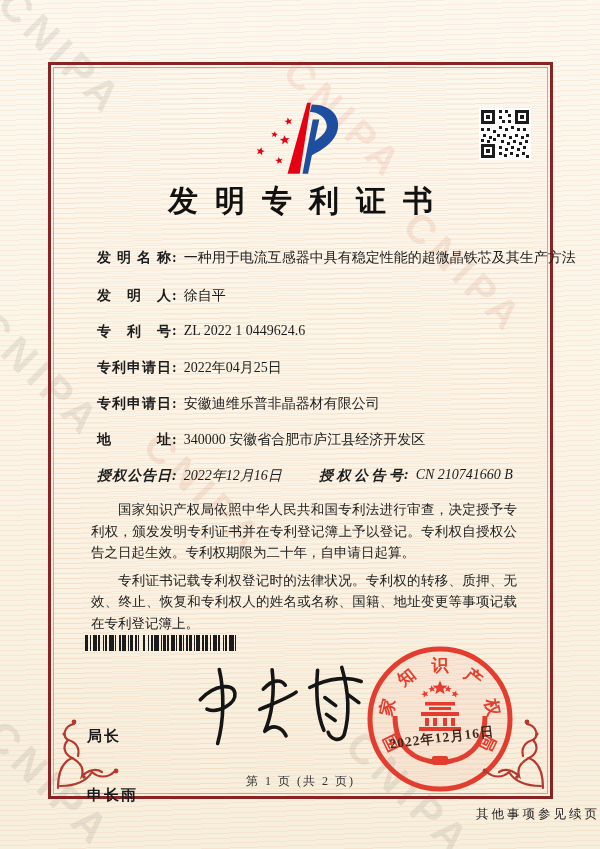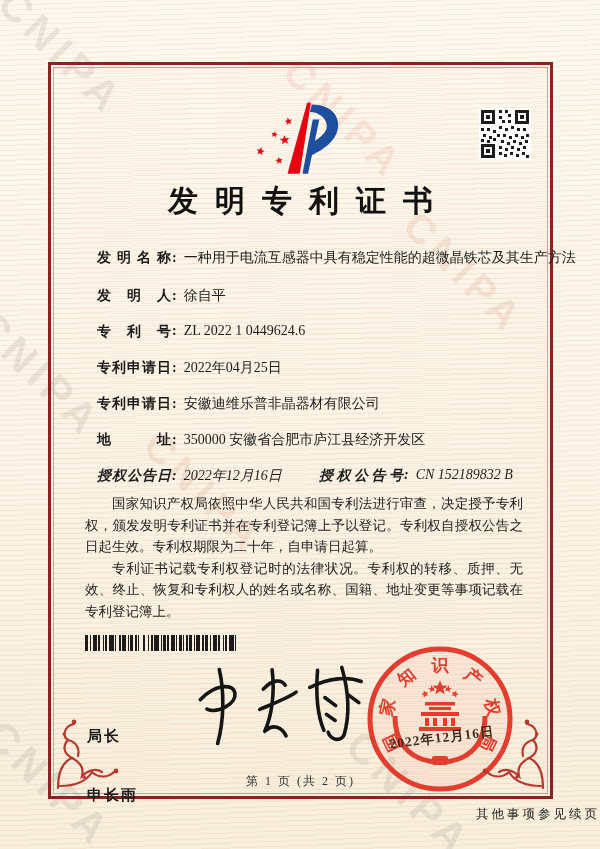--- a/index.html
+++ b/index.html
@@ -57,21 +57,21 @@
   .fcolon{display:inline-block;font-weight:600;padding:0 7px 0 1px;}
   .fvalue{font-weight:500;}
   .grant2{position:absolute;left:222px;top:0;}
 
   .paras{
     position:absolute;left:34px;top:428px;width:438px;
     font-size:13.5px;line-height:21.5px;color:#222;
     font-family:"DejaVu Serif","Liberation Serif",serif;
     text-align:justify;
   }
-  .paras p{margin:0;text-indent:2em;}
+  .paras p{margin:6px;text-indent:2em;}
 
   .barcode{position:absolute;left:34px;top:570px;}
 
   .director{position:absolute;left:36px;top:622px;font-size:15px;font-weight:bold;color:#1a1a1a;}
   .director div{margin-bottom:10px;letter-spacing:2px;margin-top:40px;}
 
   .sig{position:absolute;left:118px;top:592px;width:215px;height:95px;transform:rotate(-2deg);}
   .sig path{stroke:#151515;stroke-width:3.4;fill:none;stroke-linecap:round;stroke-linejoin:round;}
 
   .seal{position:absolute;left:314px;top:579px;width:150px;height:150px;}
@@ -159,26 +159,26 @@
       <div class="frow" style="top:74px;">
         <span class="flabel">专利号</span><span class="fcolon">:</span><span class="fvalue">ZL 2022 1 0449624.6</span>
       </div>
       <div class="frow" style="top:110px;">
         <span class="flabel">专利申请日</span><span class="fcolon">:</span><span class="fvalue">2022年04月25日</span>
       </div>
       <div class="frow" style="top:146px;">
         <span class="flabel">专利申请日</span><span class="fcolon">:</span><span class="fvalue">安徽迪维乐普非晶器材有限公司</span>
       </div>
       <div class="frow" style="top:182px;">
-        <span class="flabel">地址</span><span class="fcolon">:</span><span class="fvalue">350000 安徽省合肥市庐江县经济开发区</span>
+        <span class="flabel">地址</span><span class="fcolon">:</span><span class="fvalue">340000 安徽省合肥市庐江县经济开发区</span>
       </div>
       <div class="frow" style="top:218px;width:470px;font-style:italic;">
         <span class="flabel">授权公告日</span><span class="fcolon">:</span><span class="fvalue">2022年12月16日</span>
         <span class="grant2">
-          <span class="flabel" style="width:84px;">授权公告号</span><span class="fcolon">:</span><span class="fvalue">CN 152189832 B</span>
+          <span class="flabel" style="width:84px;">授权公告号</span><span class="fcolon">:</span><span class="fvalue">CN 210741660 B</span>
         </span>
       </div>
     </div>
 
     <div class="paras">
       <p>国家知识产权局依照中华人民共和国专利法进行审查，决定授予专利权，颁发发明专利证书并在专利登记簿上予以登记。专利权自授权公告之日起生效。专利权期限为二十年，自申请日起算。</p>
       <p>专利证书记载专利权登记时的法律状况。专利权的转移、质押、无效、终止、恢复和专利权人的姓名或名称、国籍、地址变更等事项记载在专利登记簿上。</p>
     </div>
 
     <svg class="barcode" width="152" height="16" viewBox="0 0 152 16">

